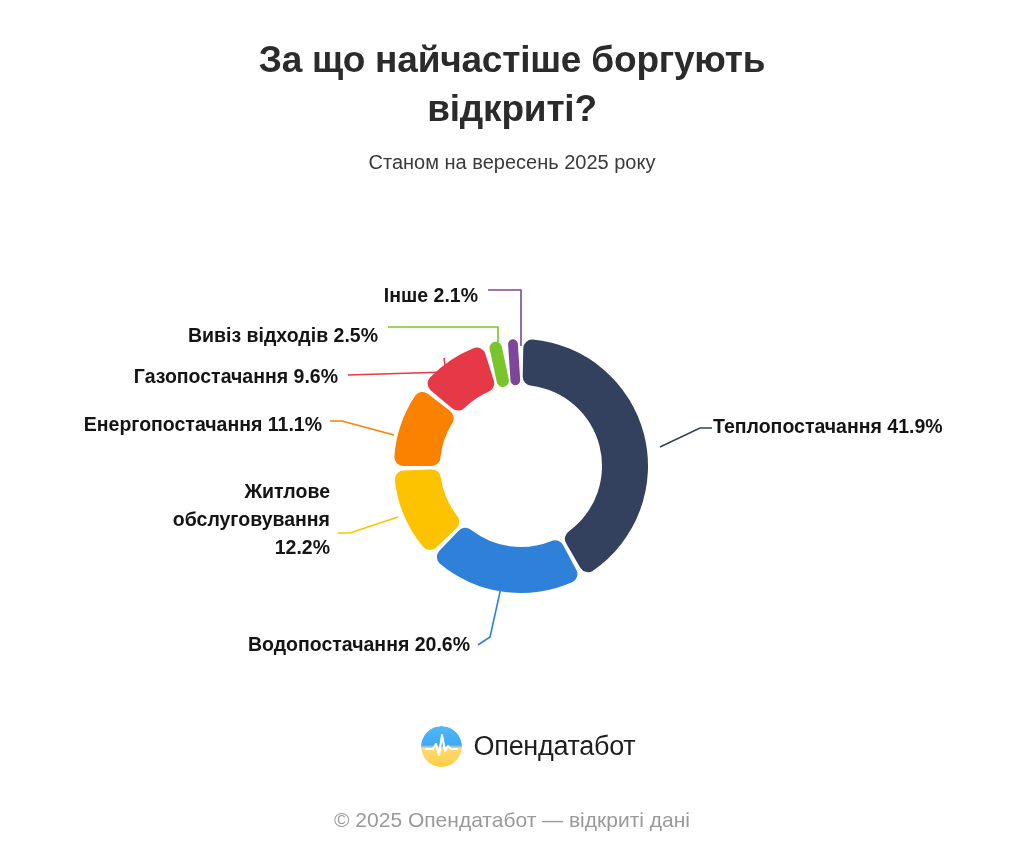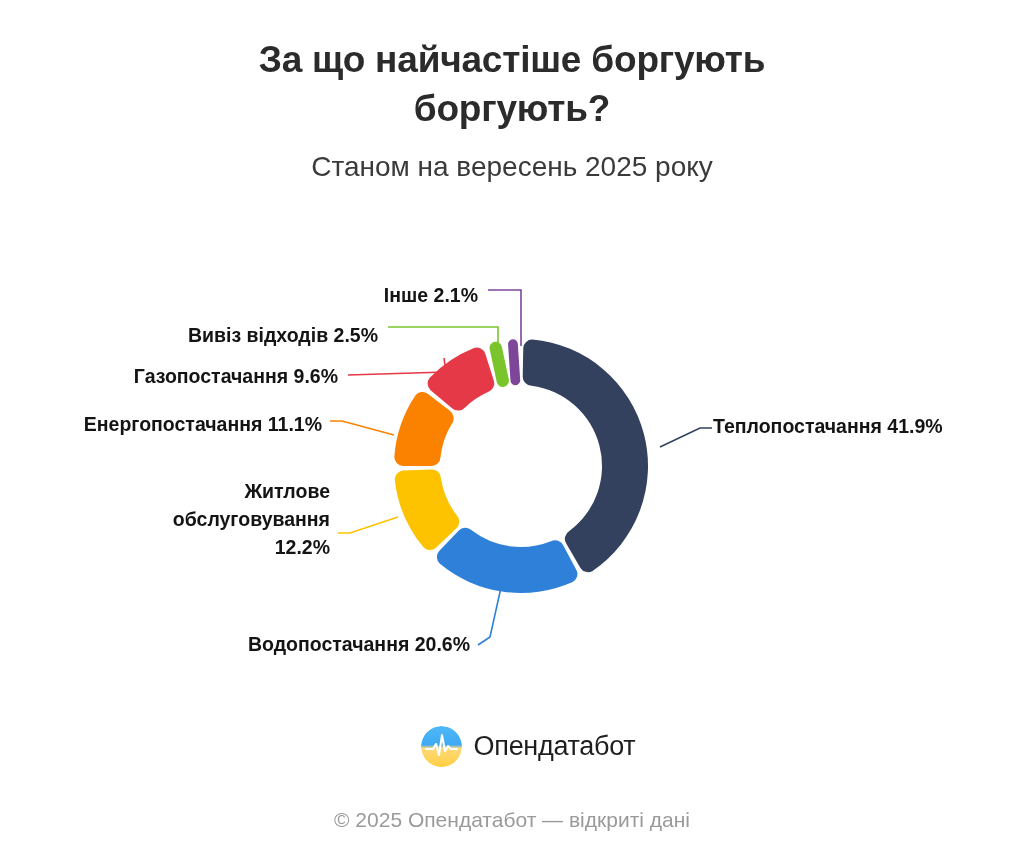--- a/index.html
+++ b/index.html
@@ -30,21 +30,21 @@
   .chart-title {
     font-size: 37px;
     font-weight: bold;
     line-height: 1.32;
     color: #2b2b2b;
     letter-spacing: -0.2px;
     margin: 0 auto;
     max-width: 660px;
   }
   .chart-subtitle {
-    font-size: 28px;
+    font-size: 20px;
     font-weight: normal;
     color: #3a3a3a;
     margin-top: 16px;
     line-height: 1.2;
   }
 
   
   .chart-area {
     position: absolute;
     top: 215px;
@@ -96,21 +96,21 @@
     font-size: 21px;
     color: #9a9a9a;
   }
 </style>
 </head>
 <body>
 
 <div class="header">
   <h1 class="chart-title">
     <span>За що найчастіше боргують</span><br>
-    <span>боргують?</span>
+    <span>відкриті?</span>
   </h1>
   <div class="chart-subtitle">Станом на вересень 2025 року</div>
 </div>
 
 <div class="chart-area">
   <svg class="chart-svg" width="1024" height="490" viewBox="0 0 1024 490">
     <g id="slices-group">
         <path d="M 523.2652982031634 133.02174596964596 A 9 9 0 0 1 532.4227674006102 124.51474242066169 A 127 127 0 0 1 592.6050315589132 355.8890816789195 A 9 9 0 0 1 580.4631189789161 352.9222128944386 L 566.3532263398513 328.73728102118196 A 9 9 0 0 1 569.3239430987646 316.006126814227 A 81 81 0 0 0 531.5252417133731 170.68674277010632 A 9 9 0 0 1 522.7277698159721 161.01658590905203 Z" fill="#33405e"></path>
         <path d="M 576.5067192393742 355.12974656303203 A 9 9 0 0 1 572.6548837569541 367.0205713830766 A 127 127 0 0 1 439.6385329344108 348.51569964336534 A 9 9 0 0 1 439.1785842634541 336.025031178279 L 458.5938354551769 315.84960005122974 A 9 9 0 0 1 471.6524209827163 315.232518595591 A 81 81 0 0 0 550.9413462665888 326.2629775104881 A 9 9 0 0 1 563.3356333181669 330.42099314129564 Z" fill="#2e80d8"></path>
         <path d="M 435.97496882172106 332.821415736546 A 9 9 0 0 1 423.4843003566347 332.36146706558924 A 127 127 0 0 1 394.752513568267 264.80478792554896 A 9 9 0 0 1 403.0854018622105 255.48860178715105 L 431.0651370135504 254.4235098376576 A 9 9 0 0 1 440.8993946129673 263.03715151648703 A 81 81 0 0 0 456.76748140440907 300.34757901728375 A 9 9 0 0 1 456.1503999487703 313.4061645448232 Z" fill="#fdc300"></path>

